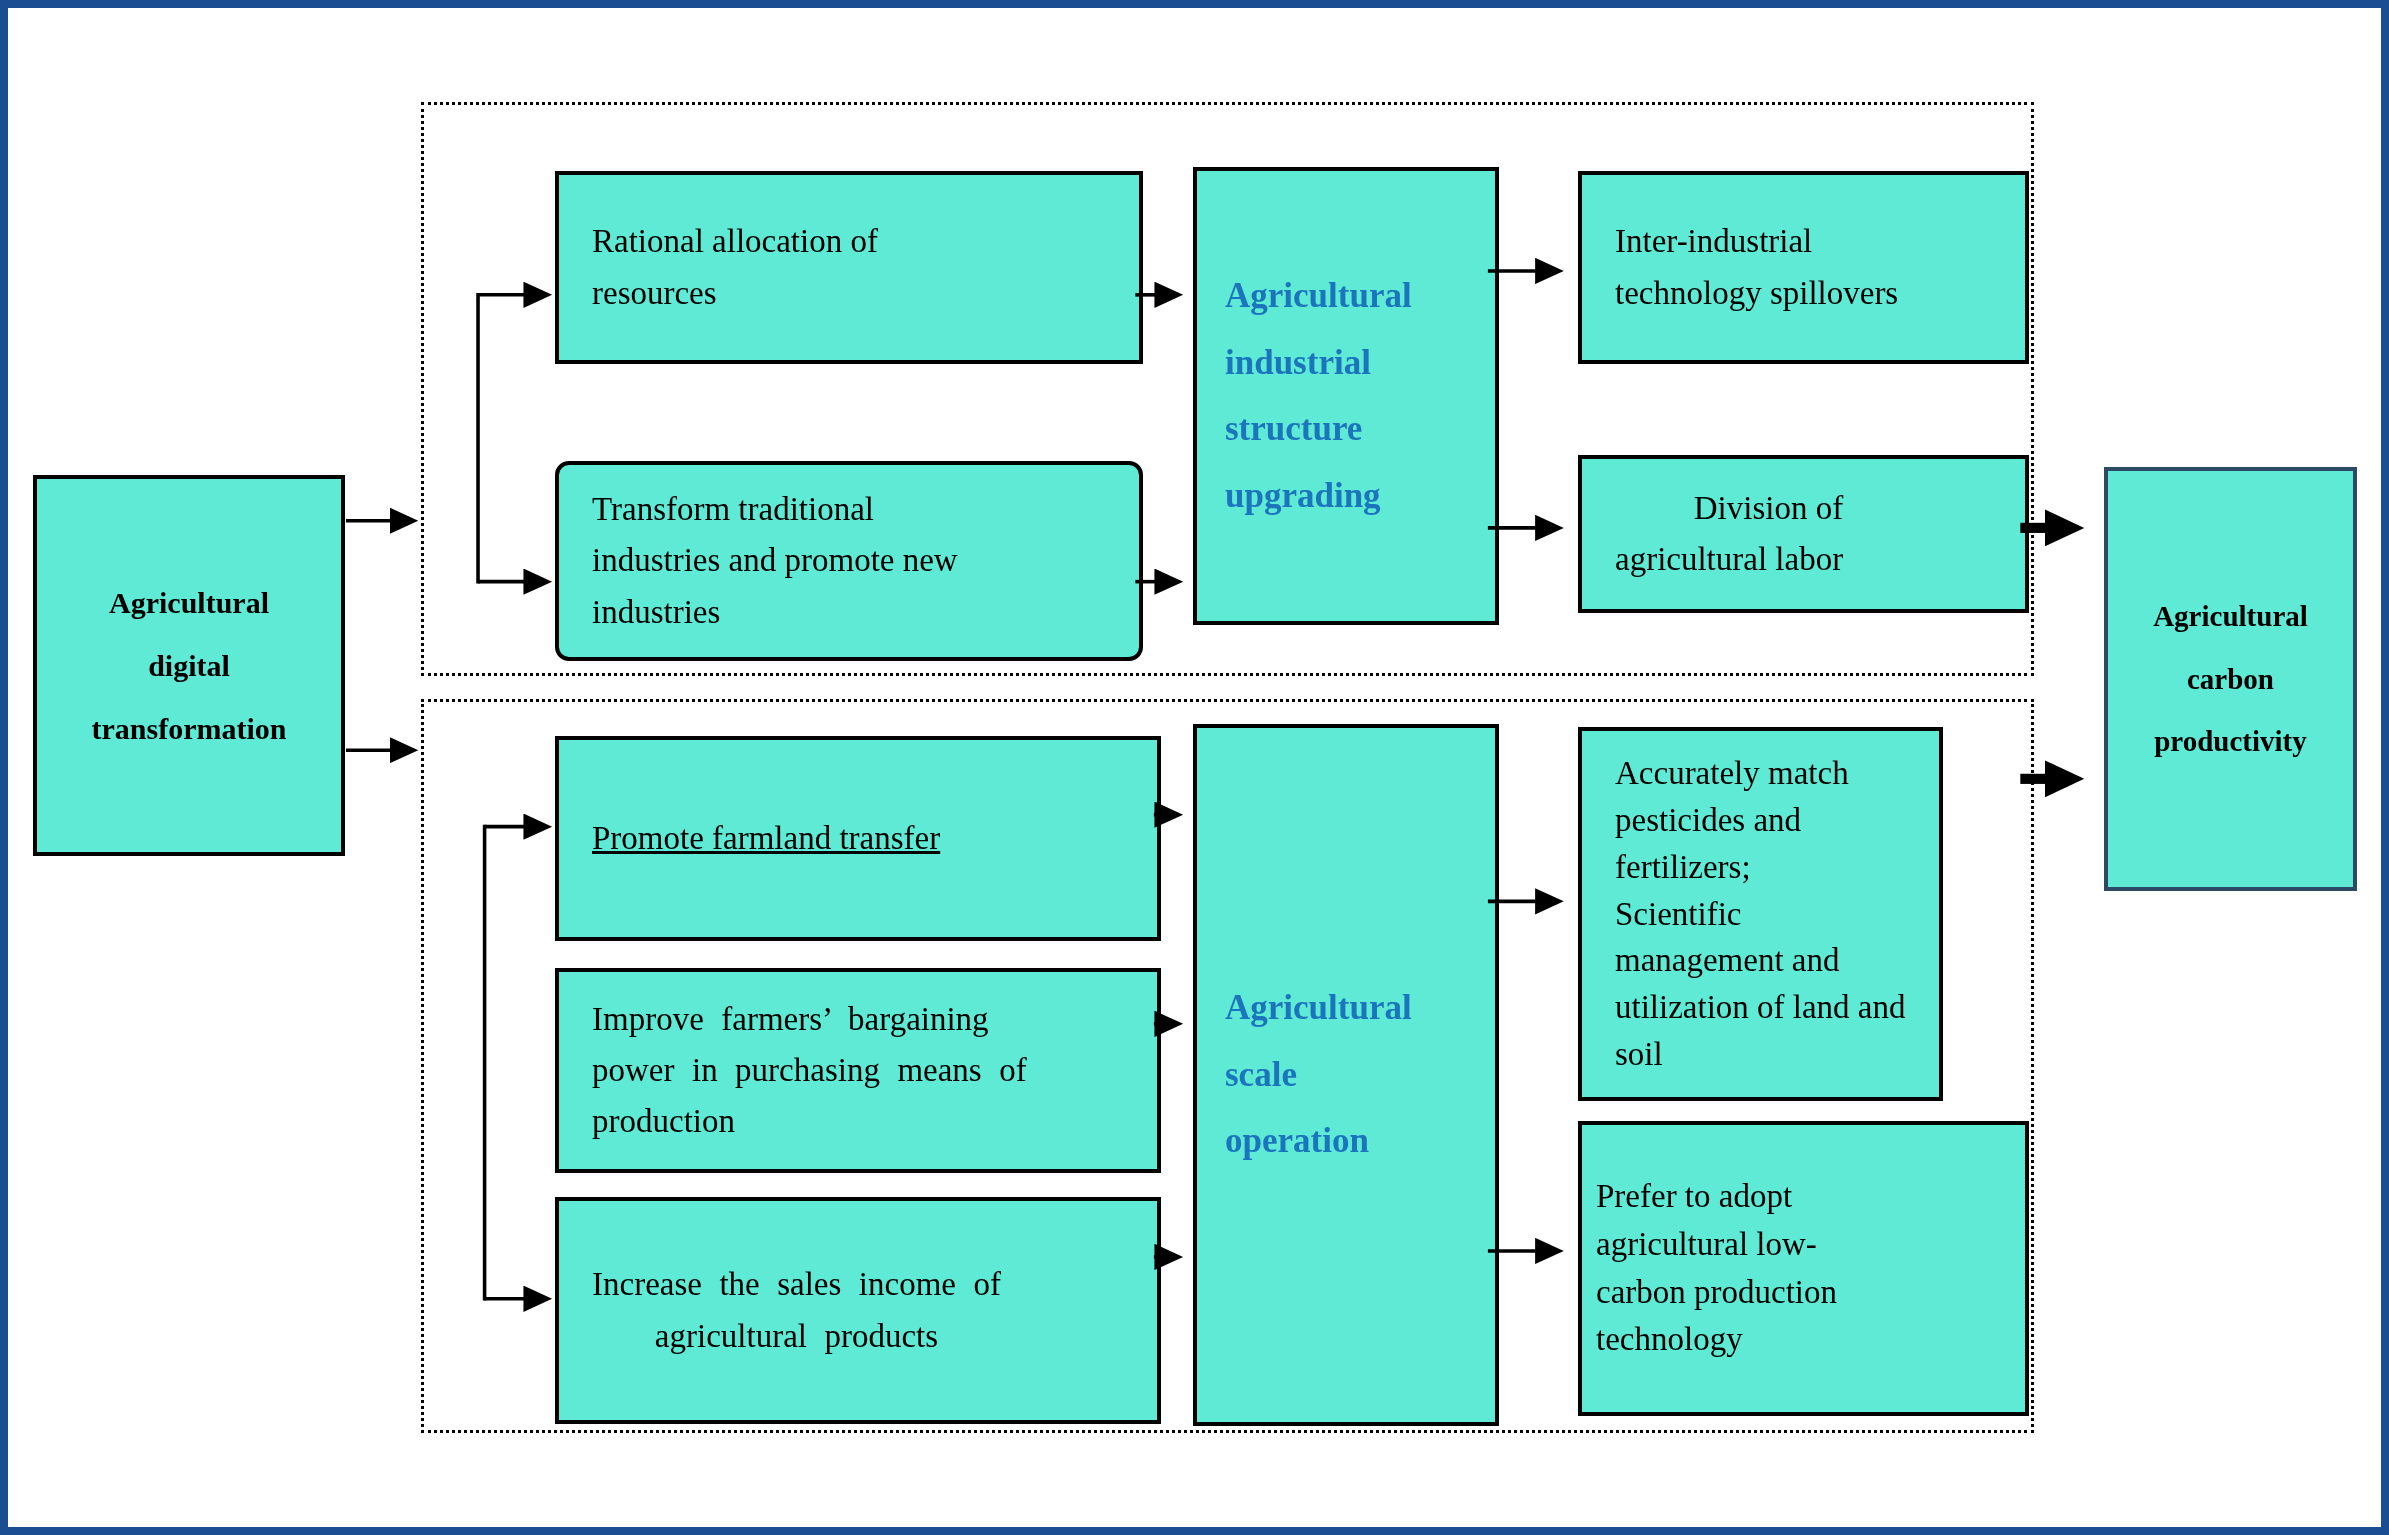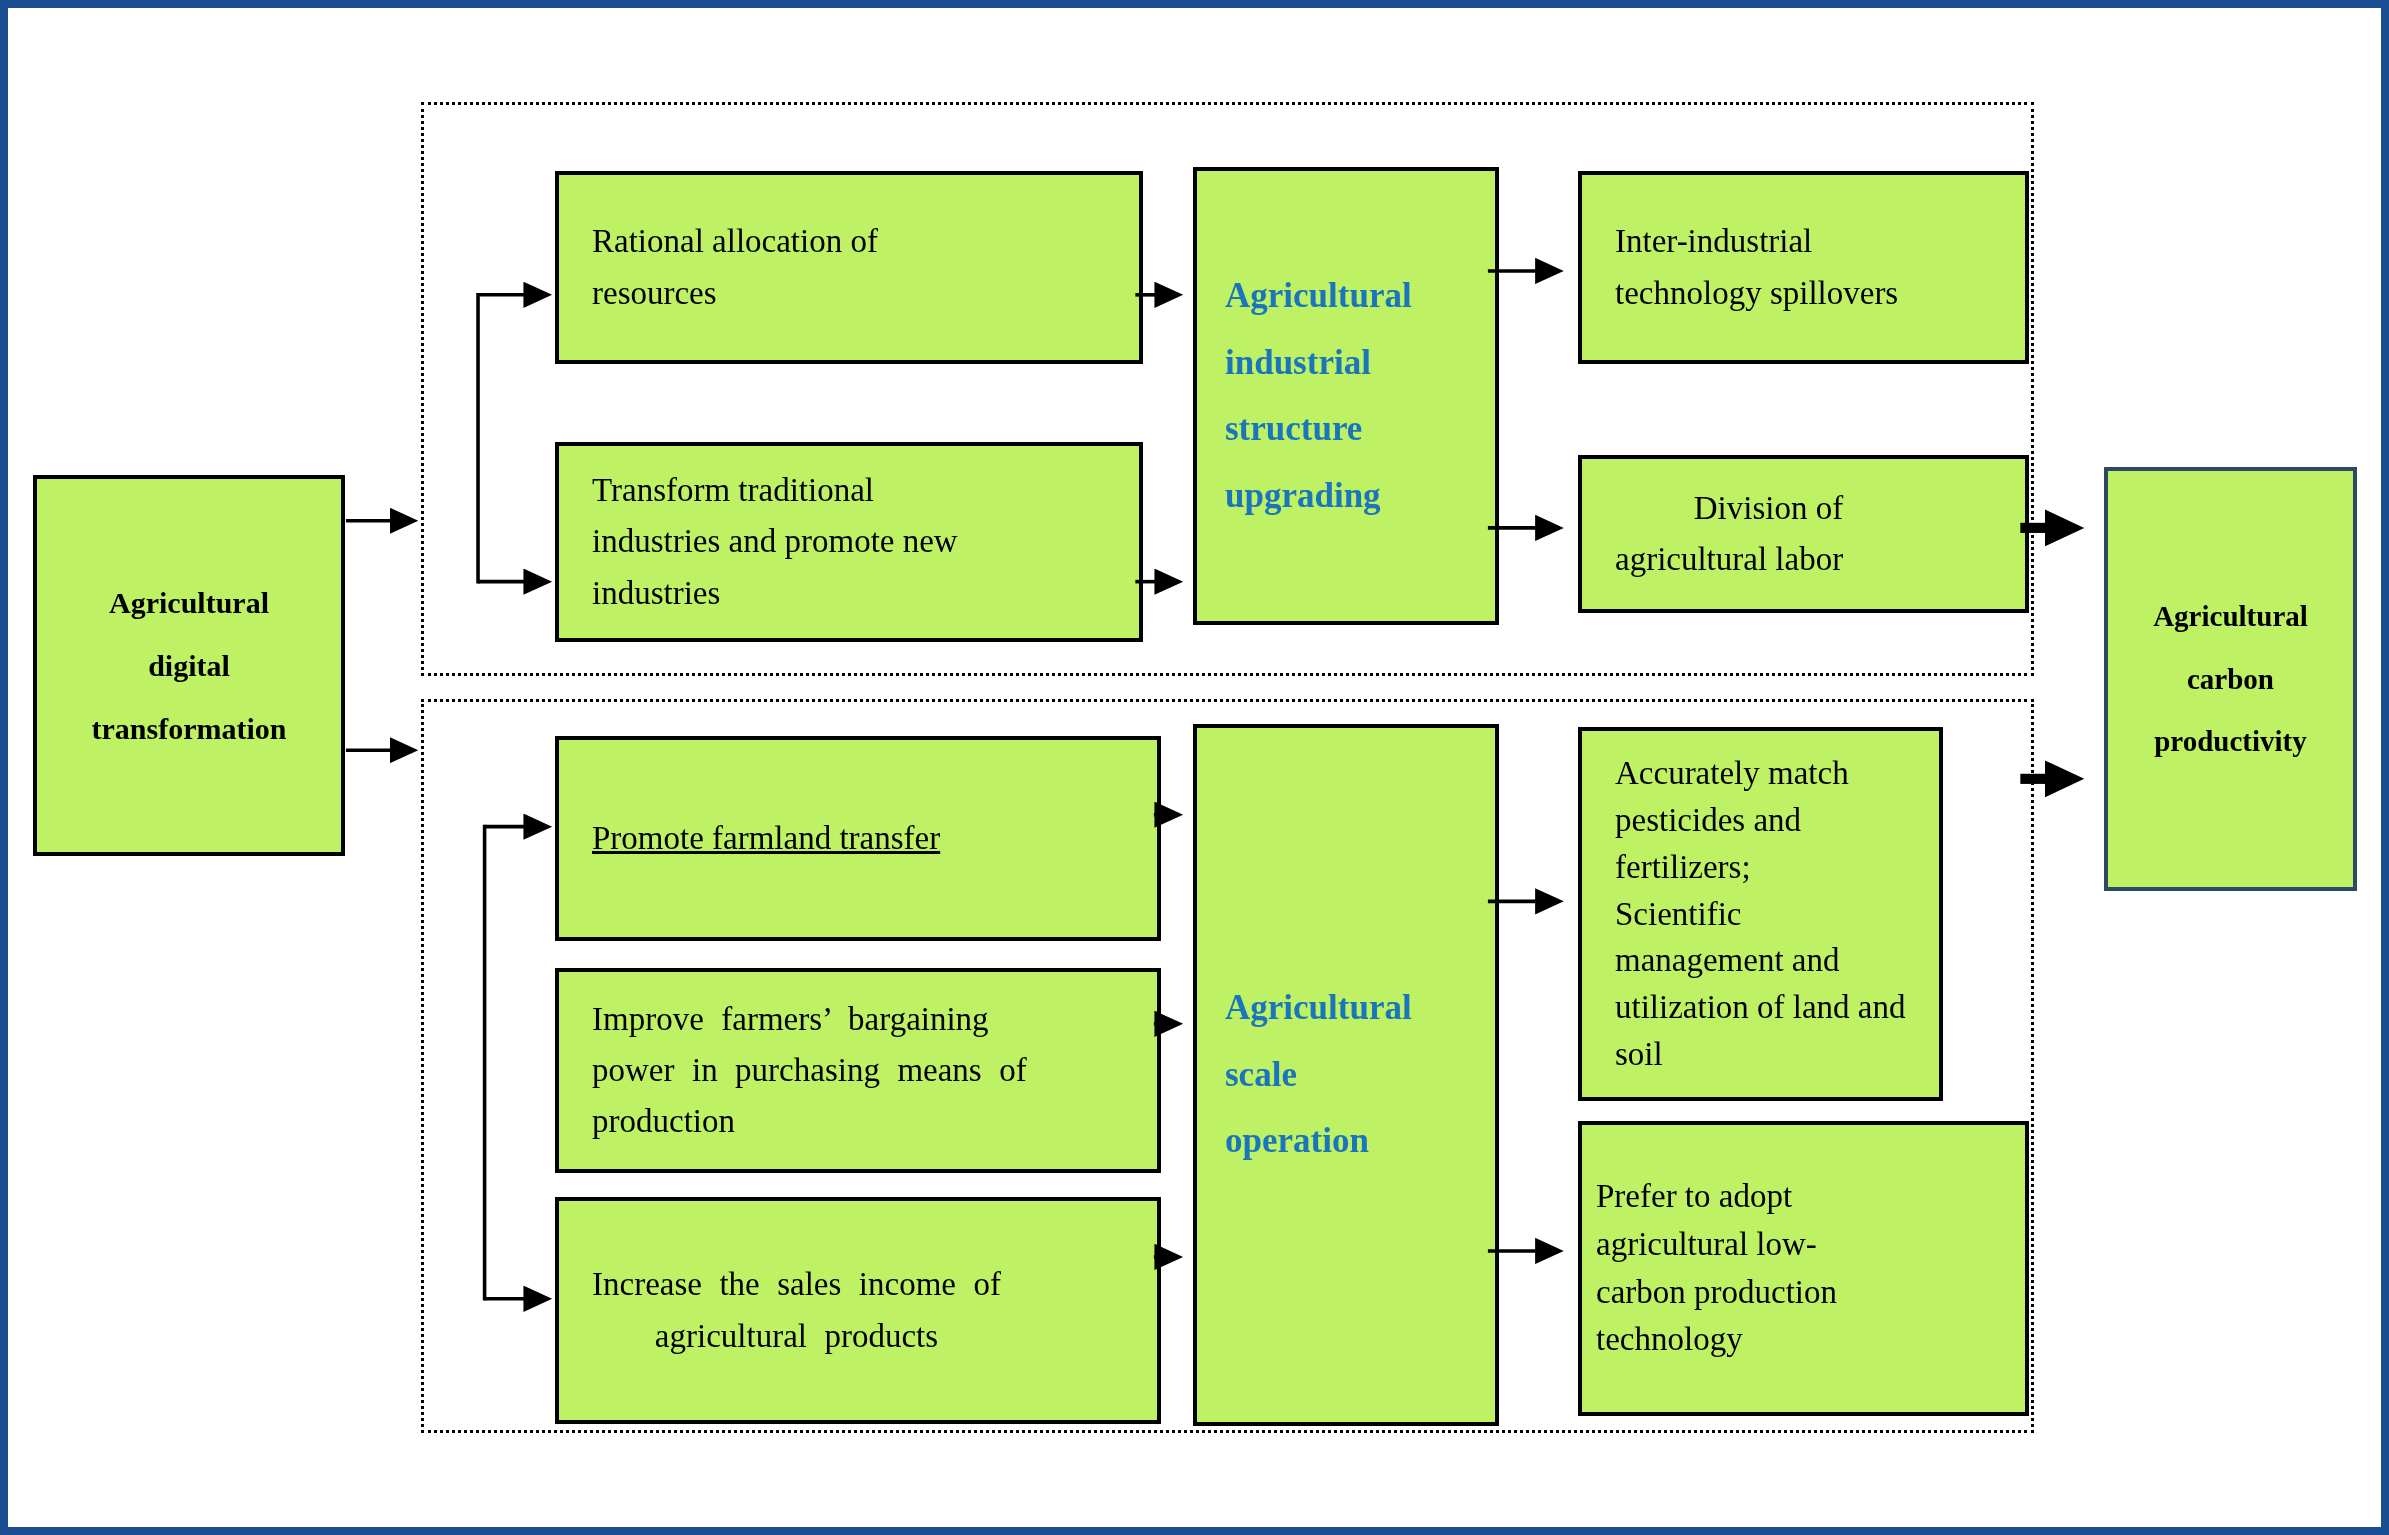--- a/index.html
+++ b/index.html
@@ -21,21 +21,21 @@
   .container{
     position:absolute;
     box-sizing:border-box;
     border:3.6px dotted #000;
     background:transparent;
   }
   .box{
     position:absolute;
     box-sizing:border-box;
     border:4.2px solid #000;
-    background:#bef264;
+    background:#5eead4;
     display:flex;
     align-items:center;
     font-size:33px;
     line-height:1.55;
     white-space:pre-line;
     padding:6px 17px 6px 33px;
   }
   .center{
     justify-content:center;
     text-align:center;
@@ -76,21 +76,21 @@
   <div class="box center bold source" style="left:25px;top:467px;width:312px;height:381px;">
     <span>Agricultural
 digital
 transformation</span>
   </div>
 
   <div class="box" style="left:547px;top:163px;width:588px;height:193px;">
     <span>Rational allocation of
 resources</span>
   </div>
-  <div class="box" style="left:547px;top:434px;width:588px;height:200px;">
+  <div class="box" style="left:547px;top:453px;width:588px;height:200px;border-radius:14px;">
     <span>Transform traditional
 industries and promote new
 industries</span>
   </div>
 
   <div class="box accent" style="left:1185px;top:159px;width:306px;height:458px;padding-left:28px;">
     <span>Agricultural
 industrial
 structure
 upgrading</span>

